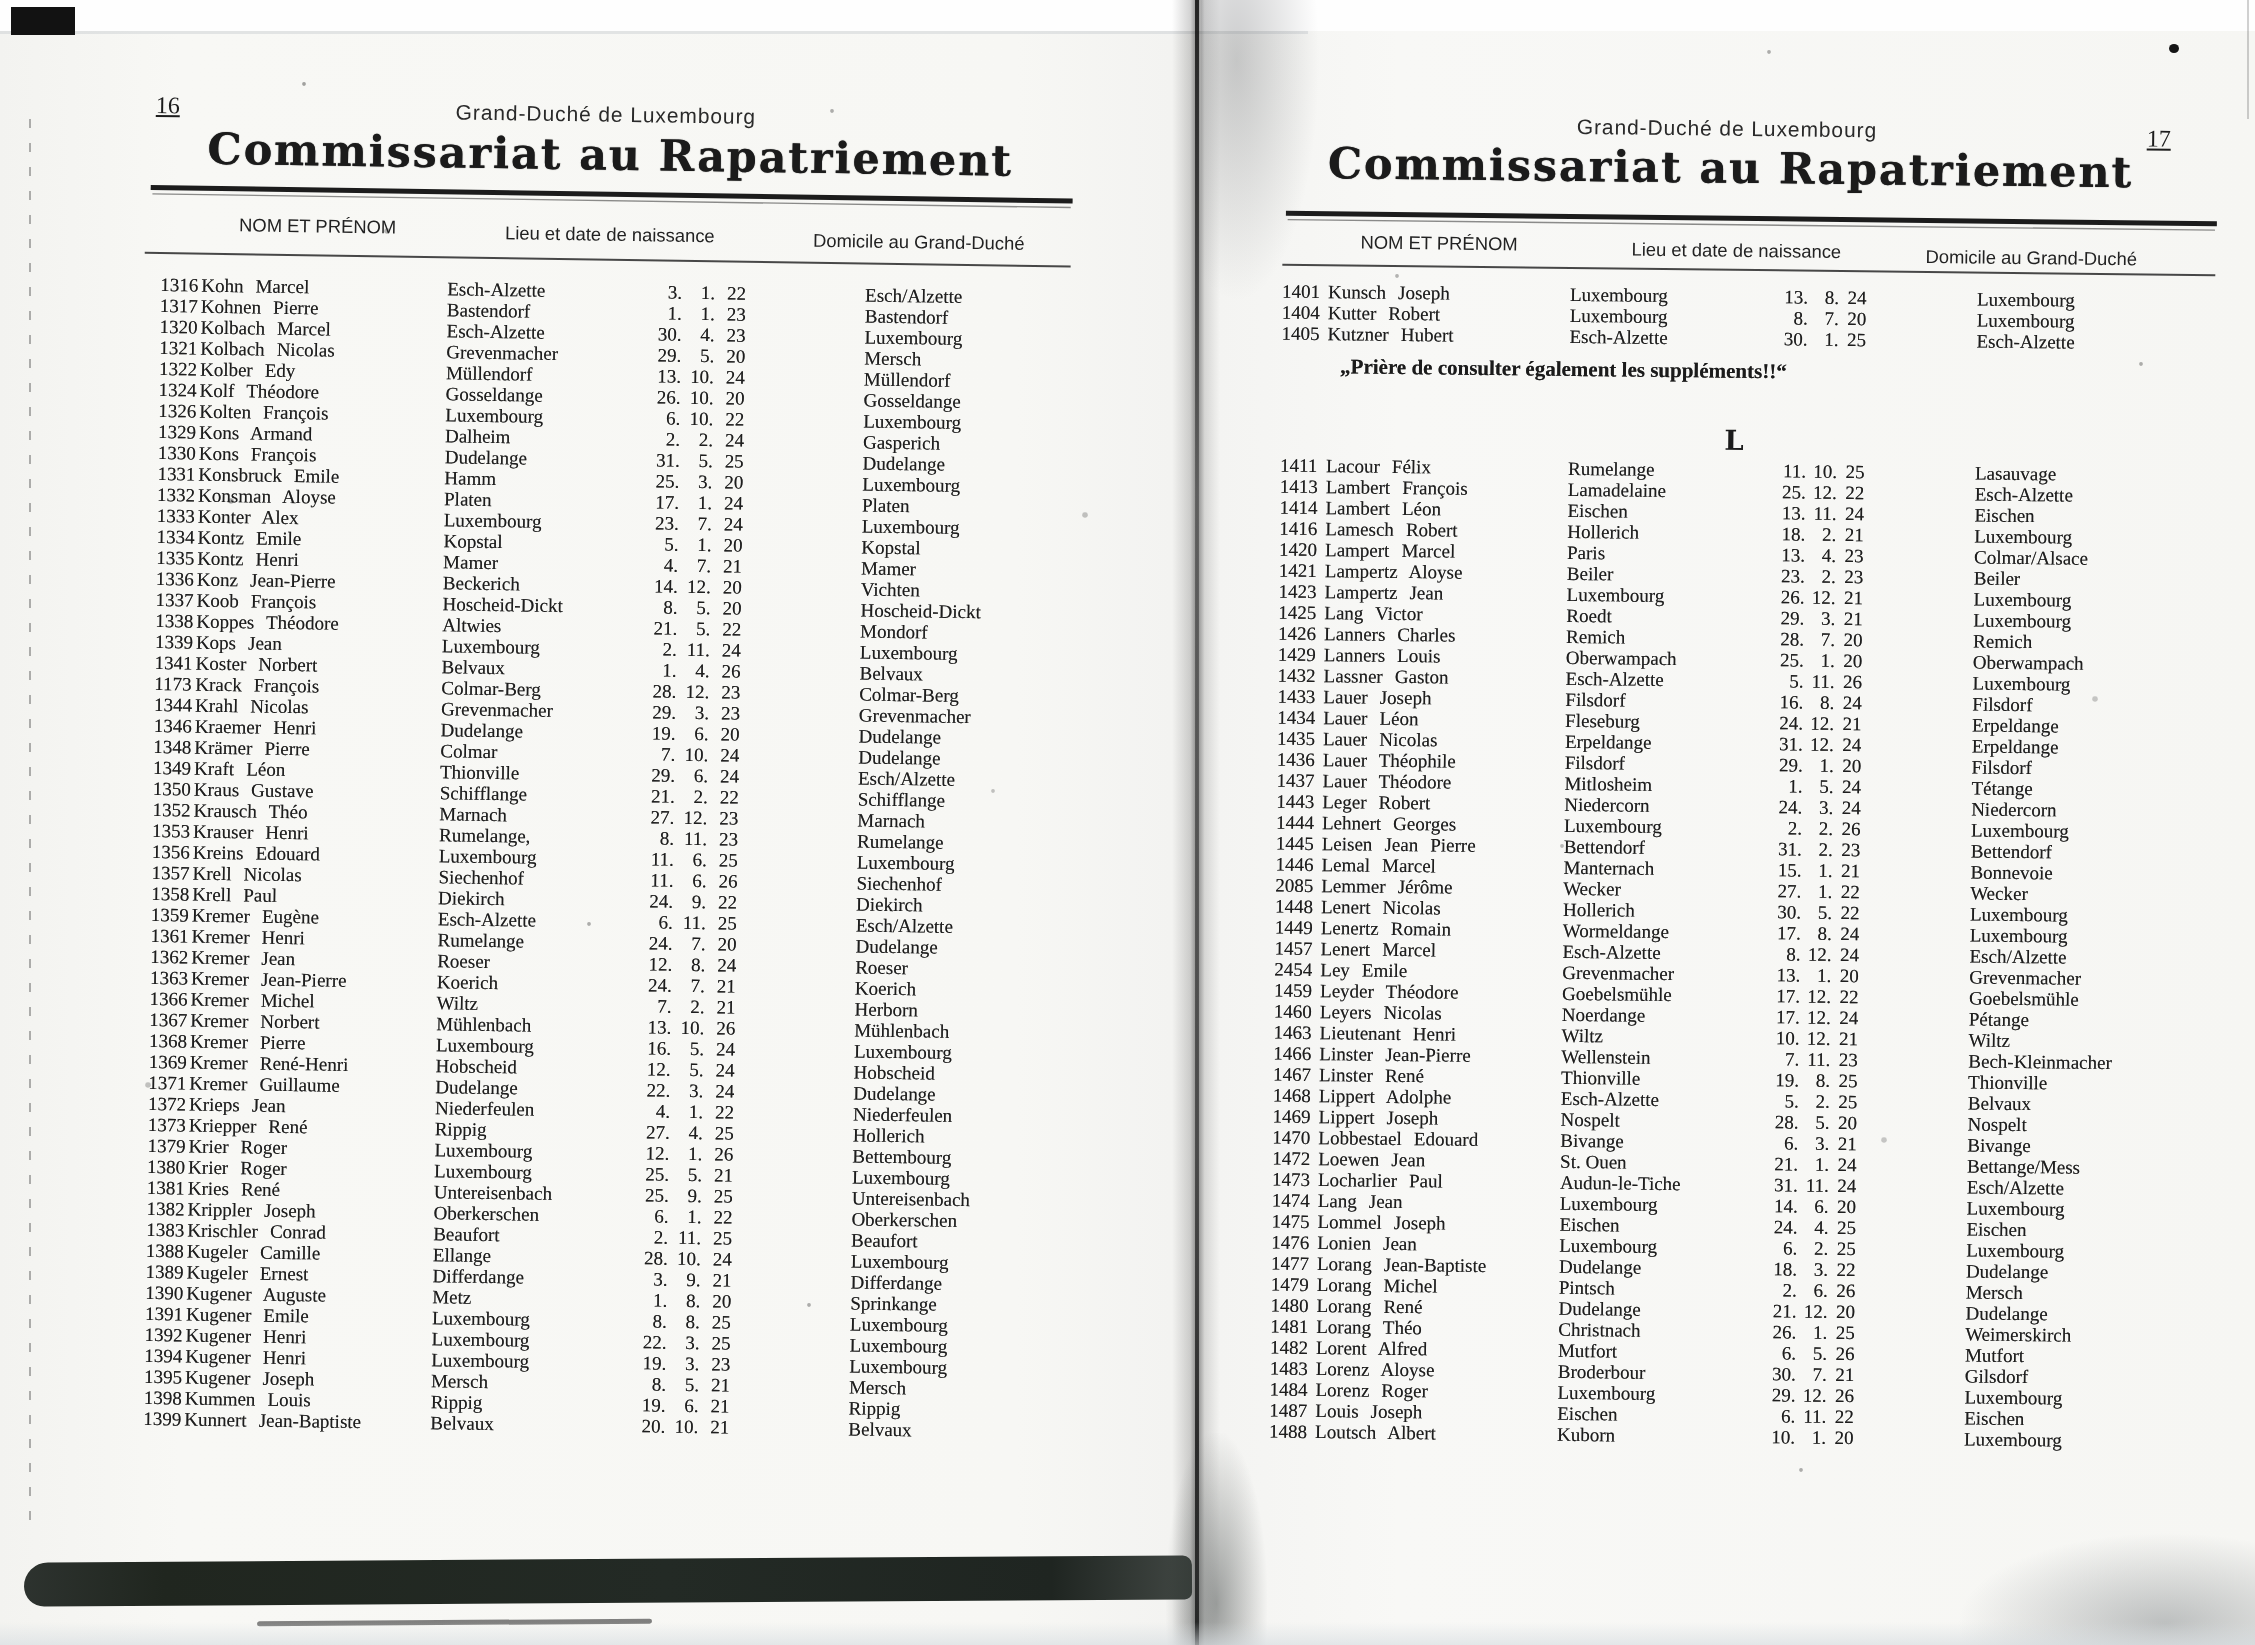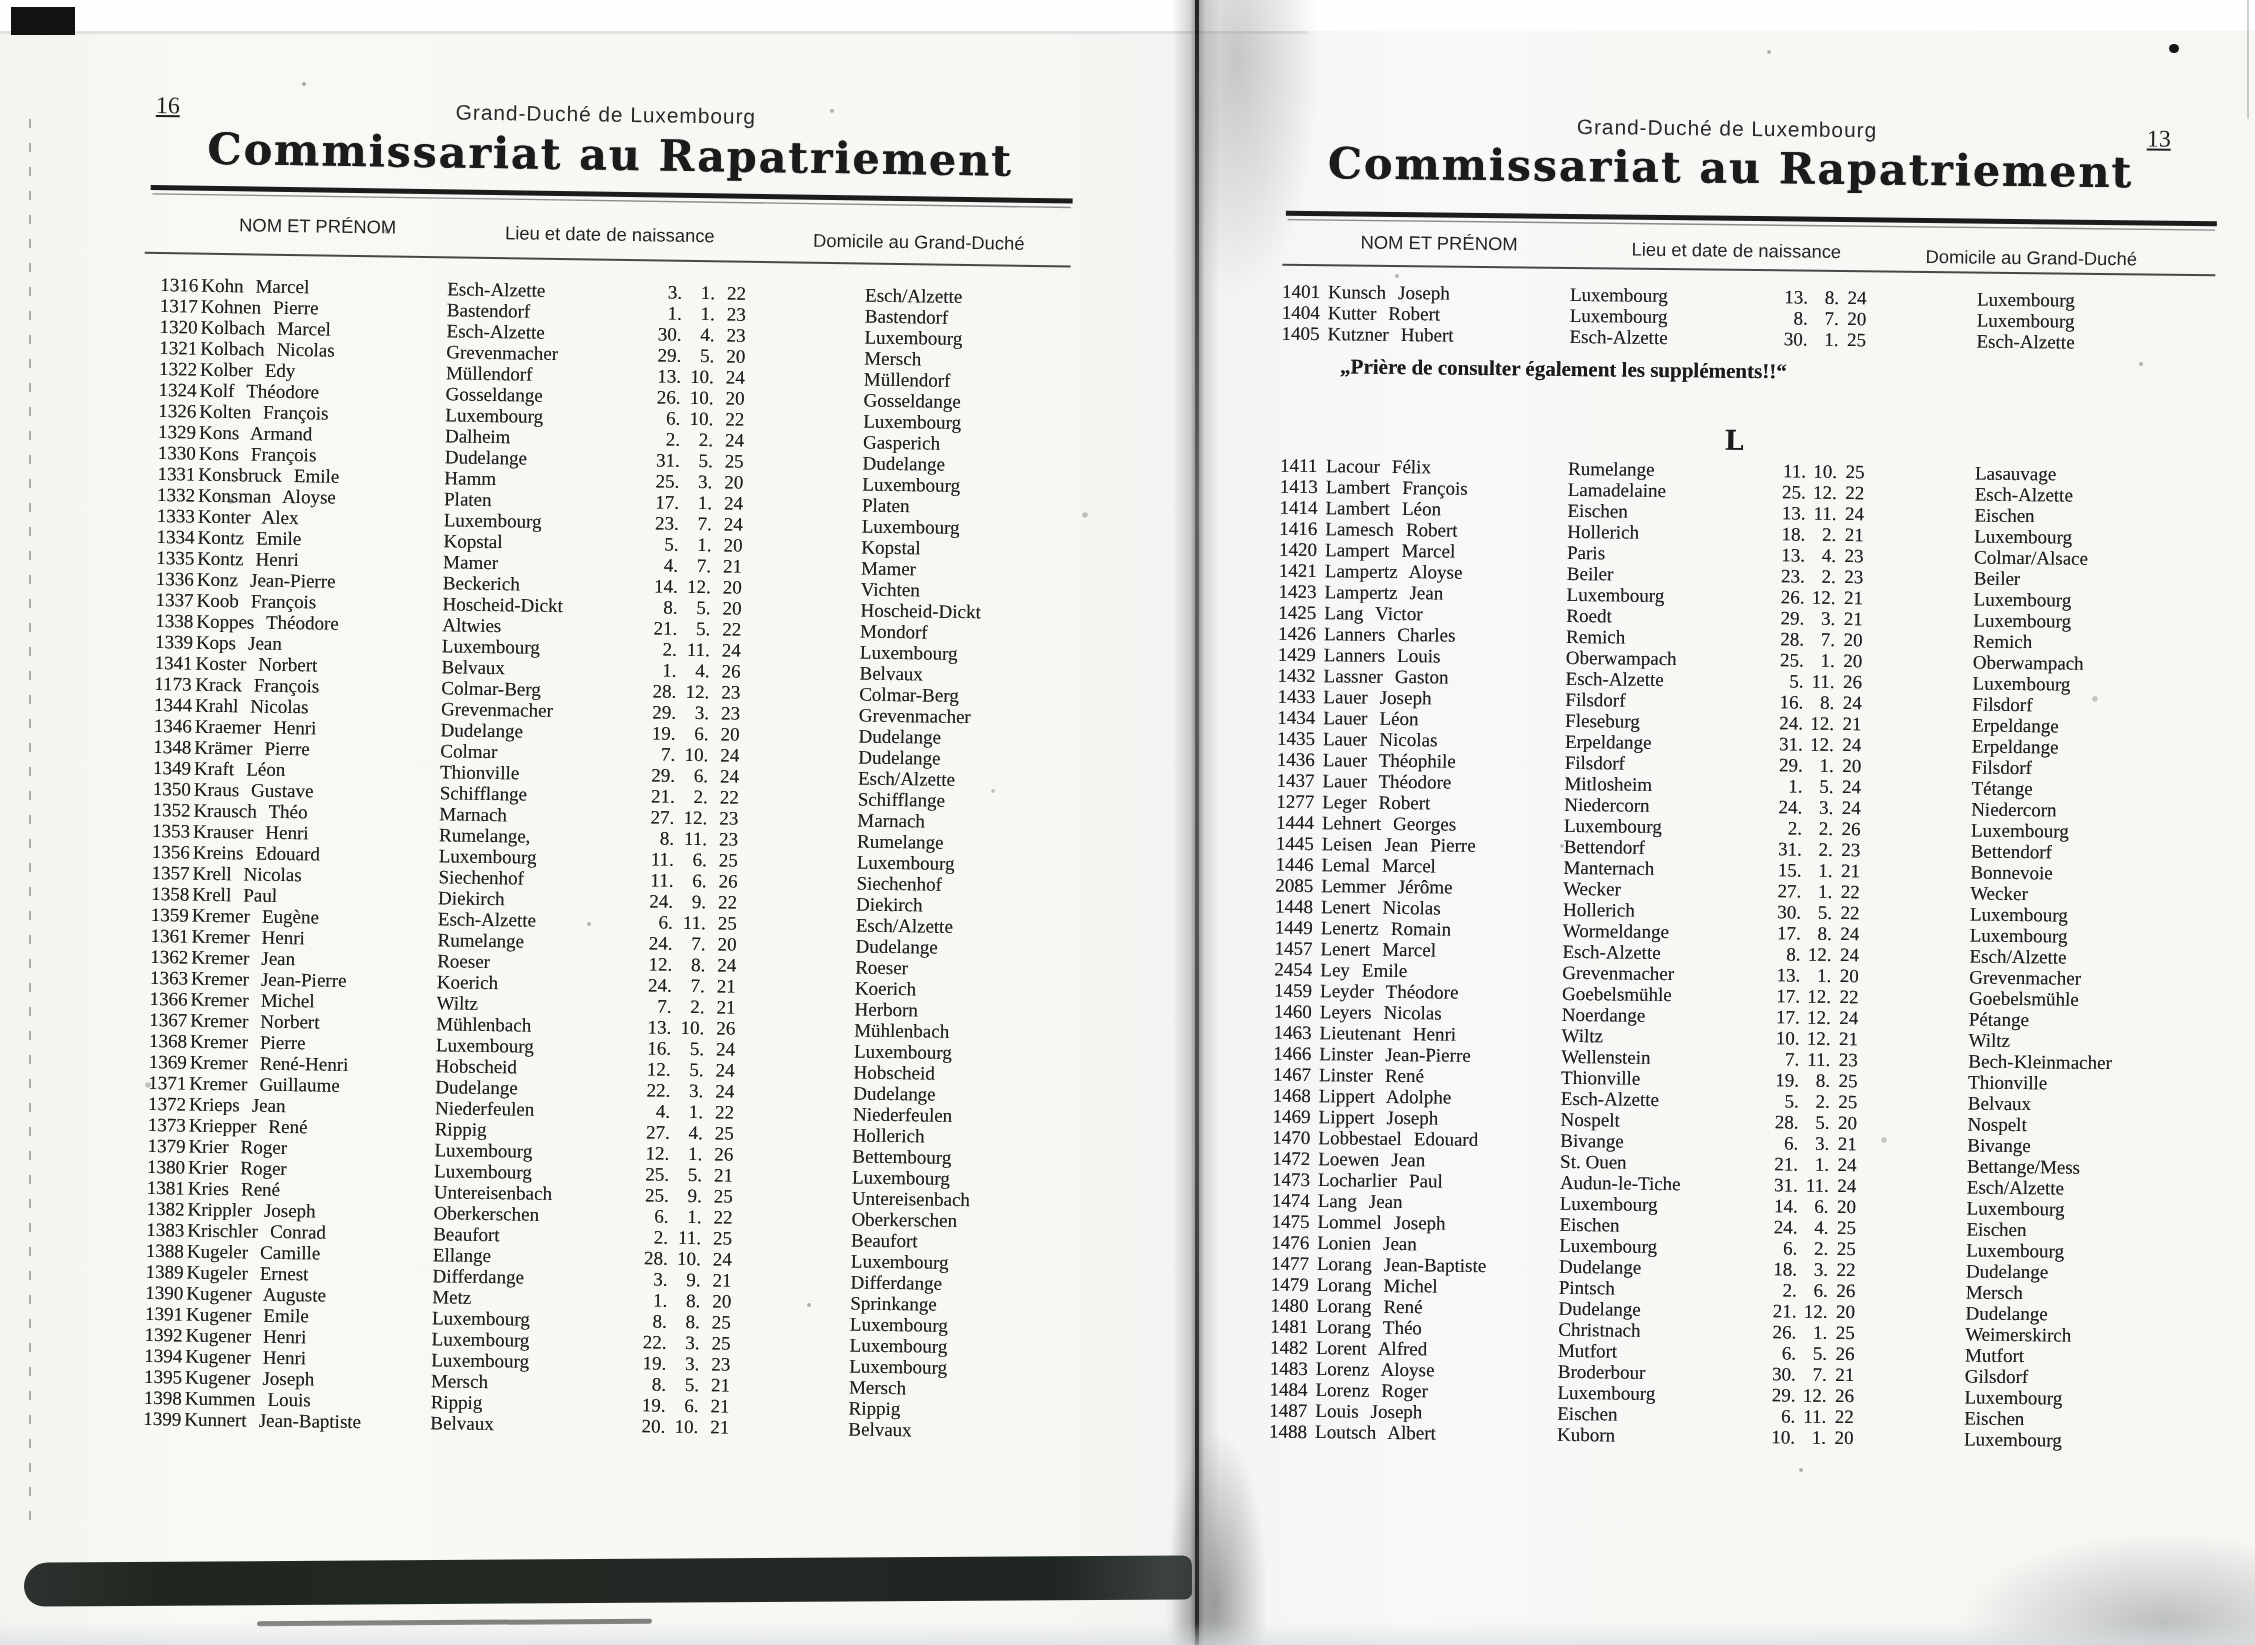--- a/index.html
+++ b/index.html
@@ -770,21 +770,21 @@
             <span class="d-day">20.</span>
             <span class="d-month">10.</span>
             <span class="d-year">21</span>
           </span>
           <span class="c-dom">Belvaux</span>
         </div>
       </div>
   </div>
 
   <div class="rot-right">
-    <div class="pagenum" style="left:2147px;top:116px;">13</div>
+    <div class="pagenum" style="left:2147px;top:116px;">17</div>
     <div class="small-head" style="left:1488px;top:112px;">Grand-Duché de Luxembourg</div>
     <div class="big-title" style="left:1226px;top:140px;">Commissariat au Rapatriement</div>
 
     <div class="rule-heavy" style="left:1287px;top:211px;width:931px;"></div>
     <div class="colhead" style="left:1362px;top:231px;">NOM ET PRÉNOM</div>
     <div class="colhead" style="left:1633px;top:235px;">Lieu et date de naissance</div>
     <div class="colhead" style="left:1927px;top:239px;">Domicile au Grand-Duché</div>
     <div class="rule-thin" style="left:1284px;top:264px;width:933px;"></div>
 
     <div class="rows rowsRtop" style="left:1284px;top:281px;width:946px;">
@@ -1017,21 +1017,21 @@
           <span class="c-birth">Mitlosheim</span>
           <span class="c-date">
             <span class="d-day">1.</span>
             <span class="d-month">5.</span>
             <span class="d-year">24</span>
           </span>
           <span class="c-dom">Tétange</span>
         </div>
 
         <div class="row">
-          <span class="c-no">1277</span>
+          <span class="c-no">1443</span>
           <span class="c-name">Leger Robert</span>
           <span class="c-birth">Niedercorn</span>
           <span class="c-date">
             <span class="d-day">24.</span>
             <span class="d-month">3.</span>
             <span class="d-year">24</span>
           </span>
           <span class="c-dom">Niedercorn</span>
         </div>
 

